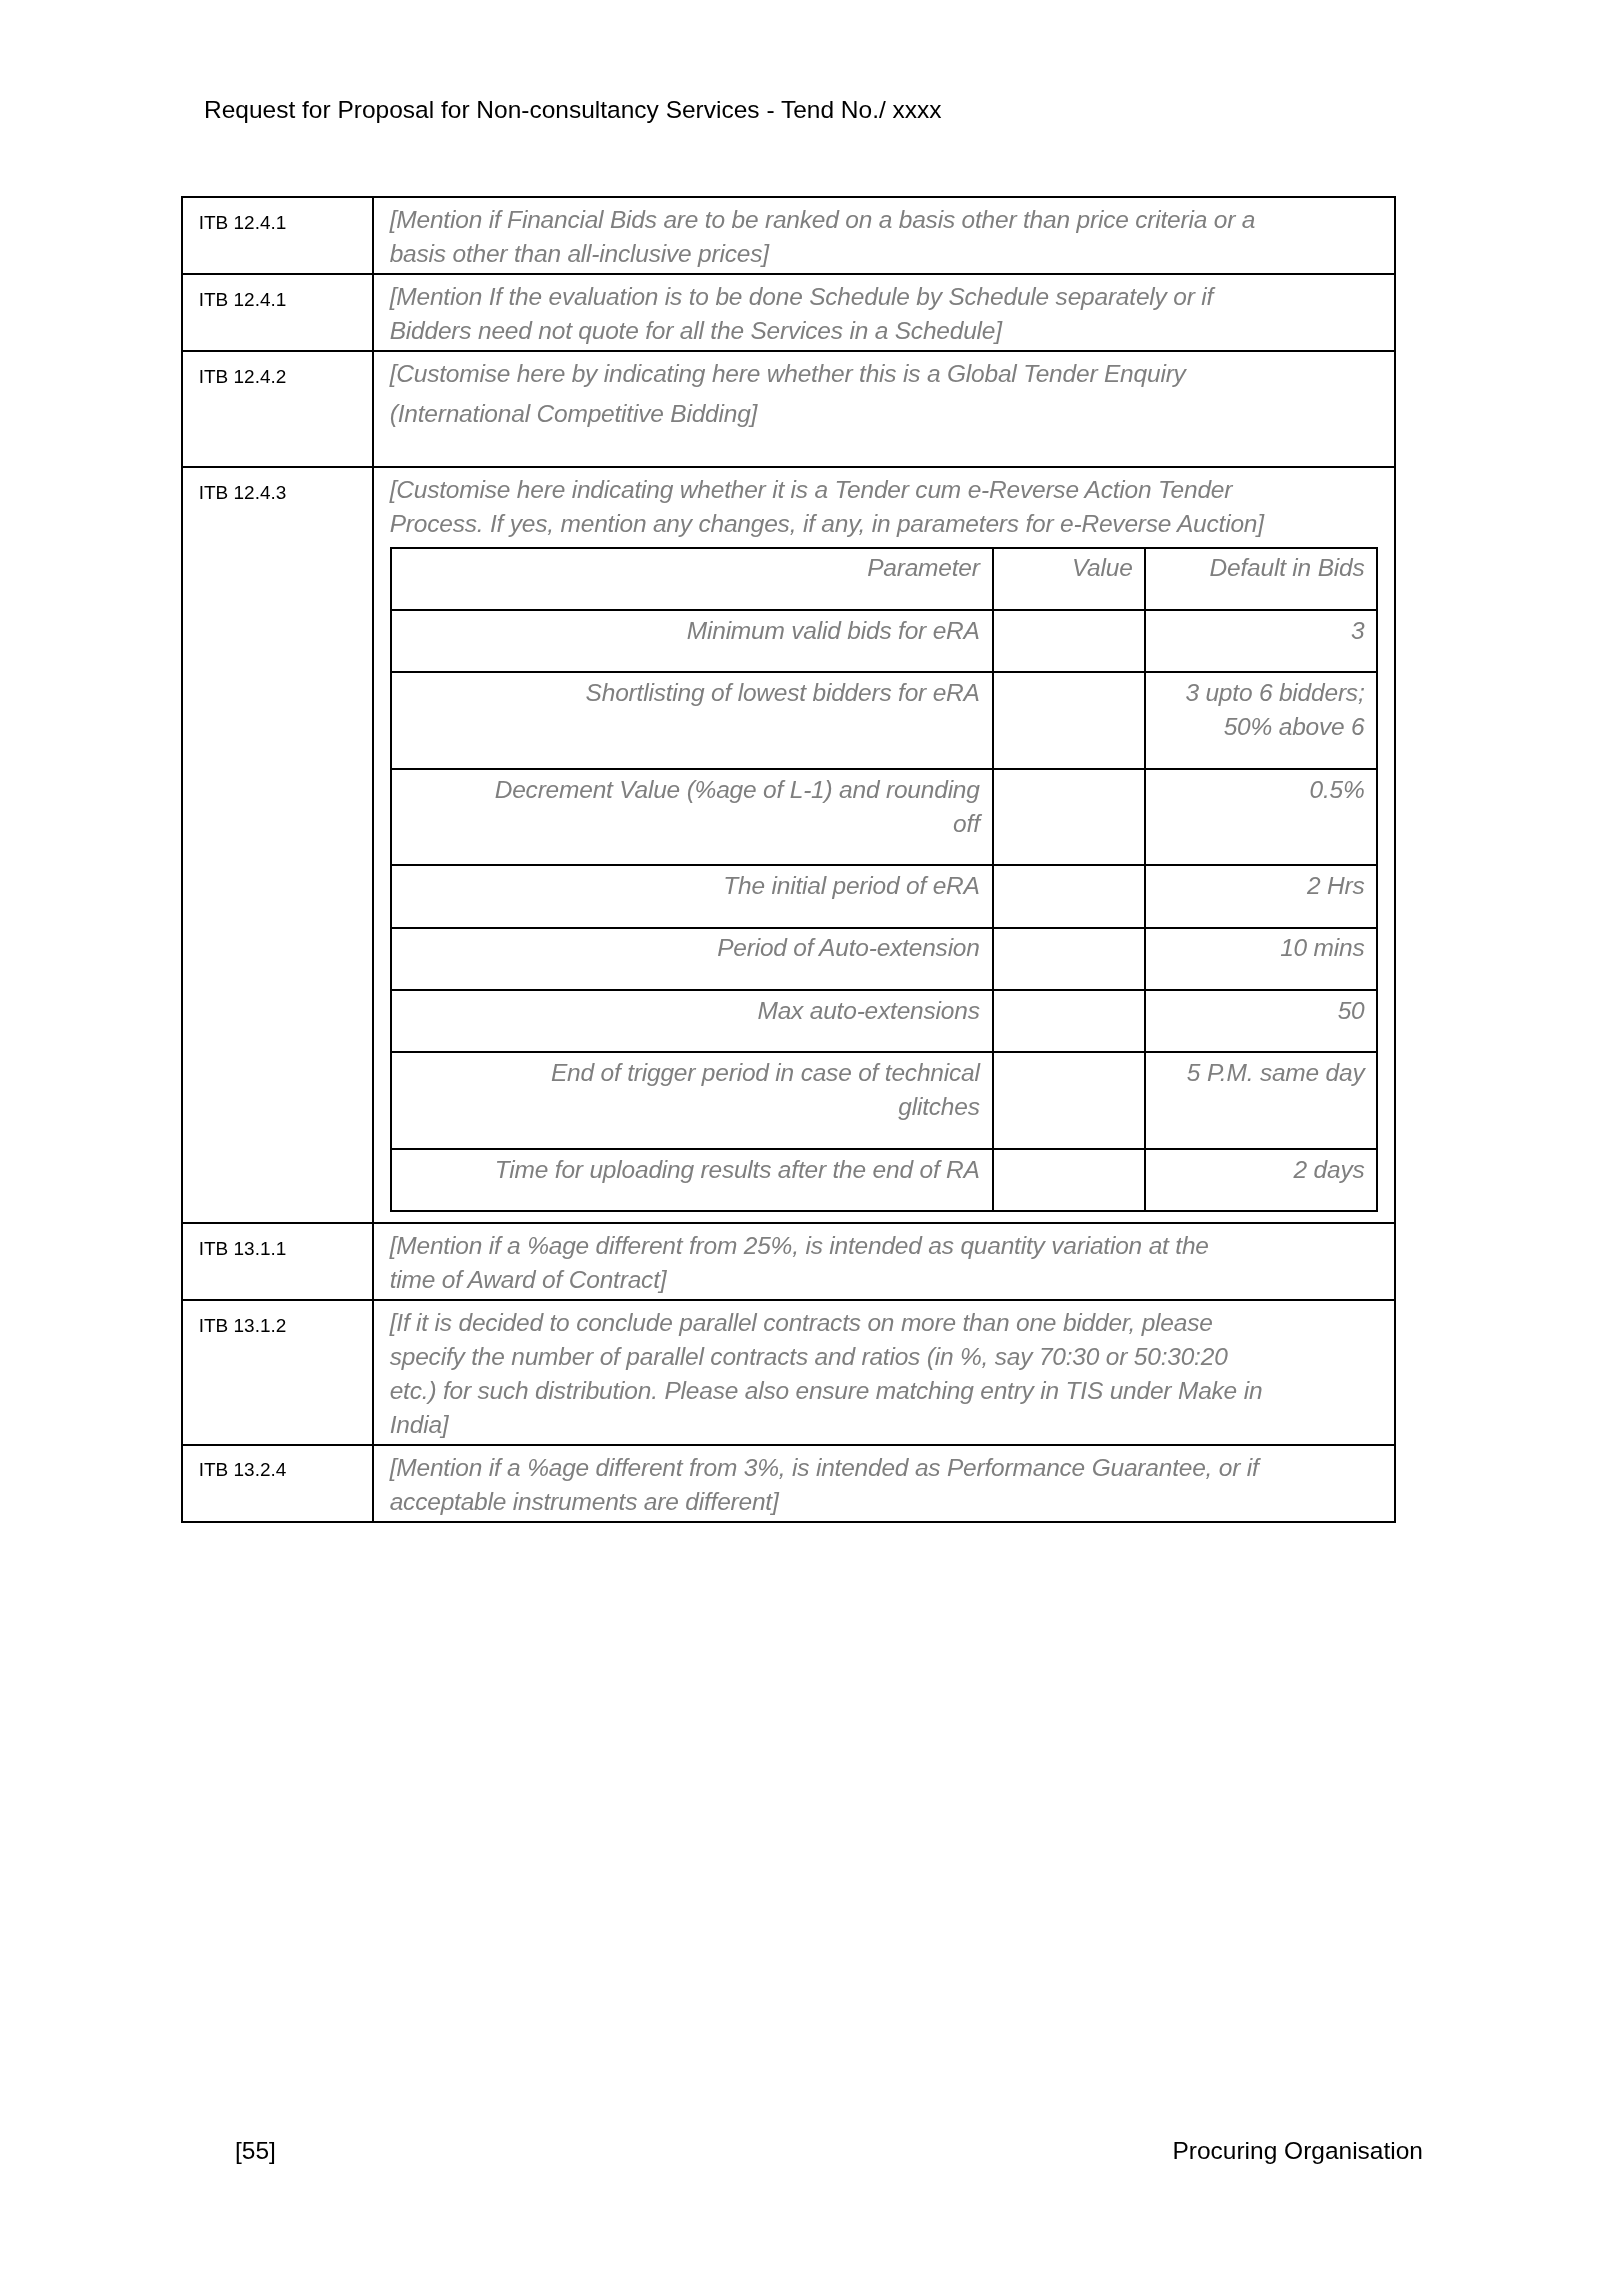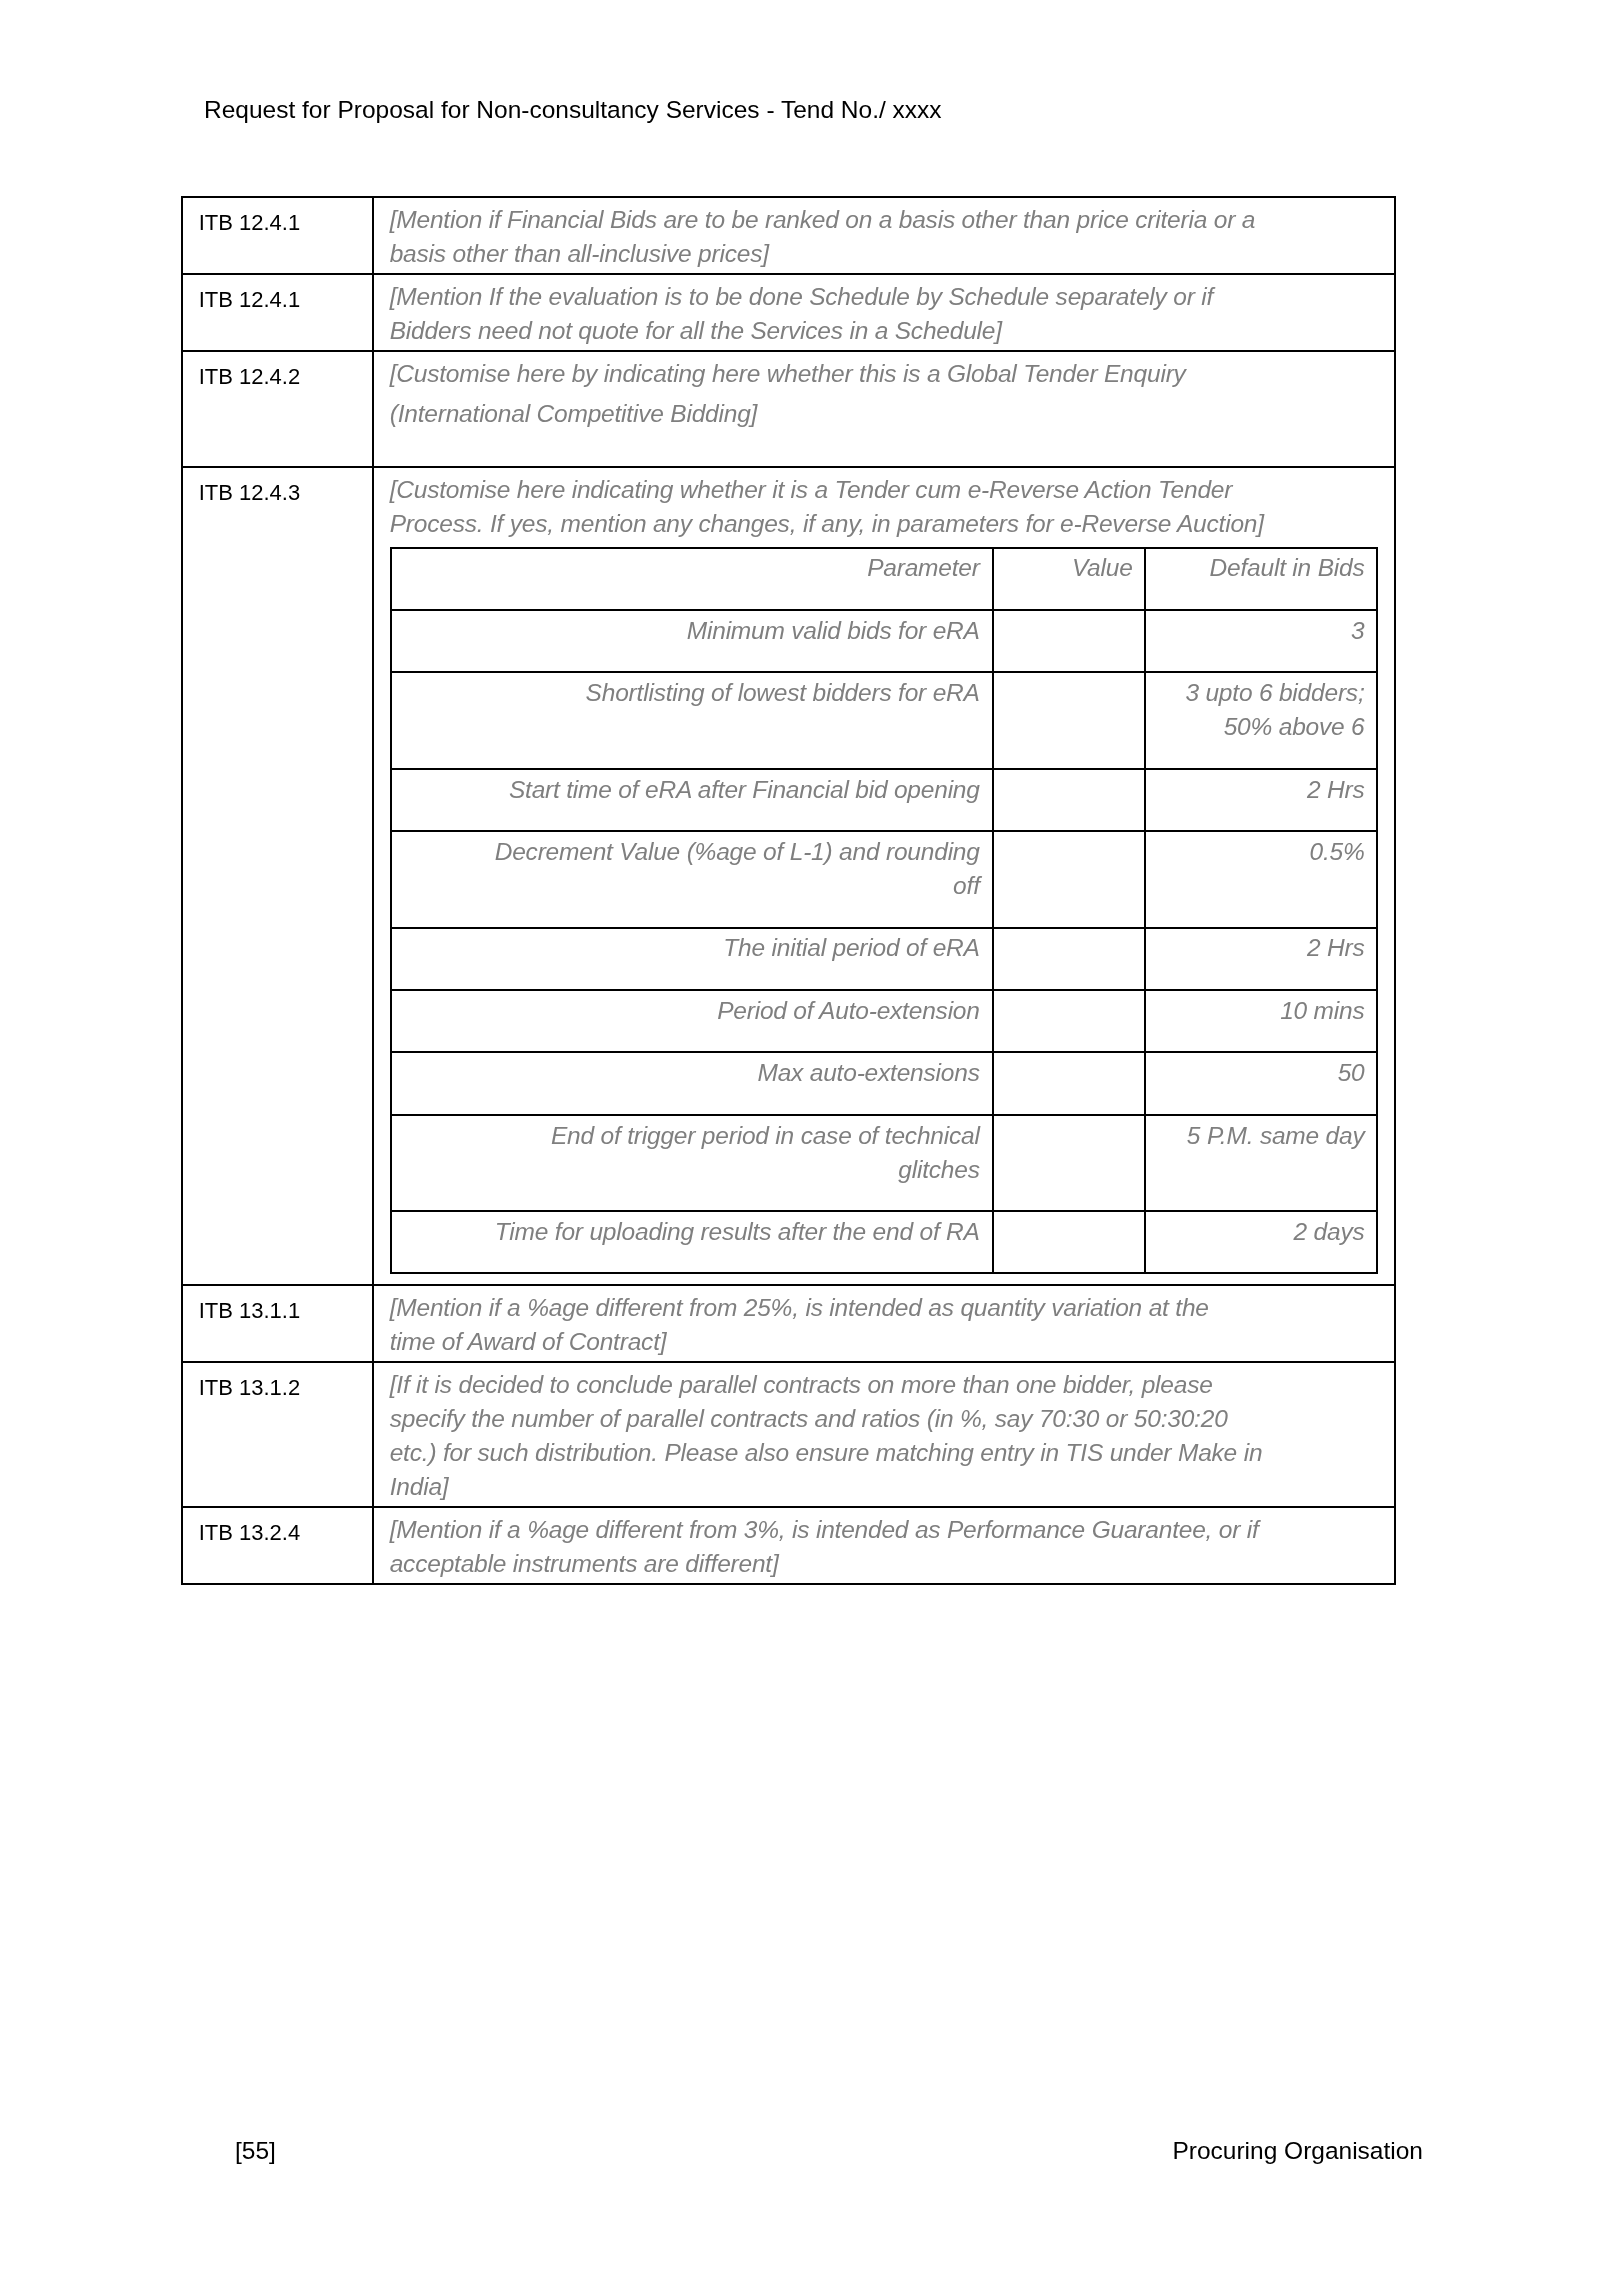--- a/index.html
+++ b/index.html
@@ -33,21 +33,21 @@
     border-collapse: collapse;
     table-layout: fixed;
   }
   .itb-table > tbody > tr > td {
     border: 2px solid #000000;
     border-top-width: 2.9px;
     border-bottom-width: 2.9px;
     vertical-align: top;
   }
   td.clause {
-    font-size: 22px;
+    font-size: 19px;
     color: #000000;
     padding: 7.8px 9.8px 3.9px 15.7px;
     line-height: 34px;
     white-space: nowrap;
   }
   td.desc {
     font-size: 24.5px;
     font-style: italic;
     color: #7f7f7f;
     padding: 4.9px 15.7px 2px 15.7px;
@@ -163,29 +163,20 @@
               <tr>
                 <td>
                     <p class="ln">Shortlisting of lowest bidders for eRA</p>
                   </td>
                 <td></td>
                 <td>
                   <p class="ln">3 upto 6 bidders;</p>
                   <p class="ln">50% above 6</p>
                 </td>
               </tr>
-              <tr class="thick">
-                <td>
-                    <p class="ln">Start time of eRA after Financial bid opening</p>
-                  </td>
-                <td></td>
-                <td>
-                    <p class="ln">2 Hrs</p>
-                  </td>
-              </tr>
               <tr>
                 <td>
                   <p class="ln">Decrement Value (%age of L-1) and rounding</p>
                   <p class="ln">off</p>
                 </td>
                 <td></td>
                 <td>
                     <p class="ln">0.5%</p>
                   </td>
               </tr>

